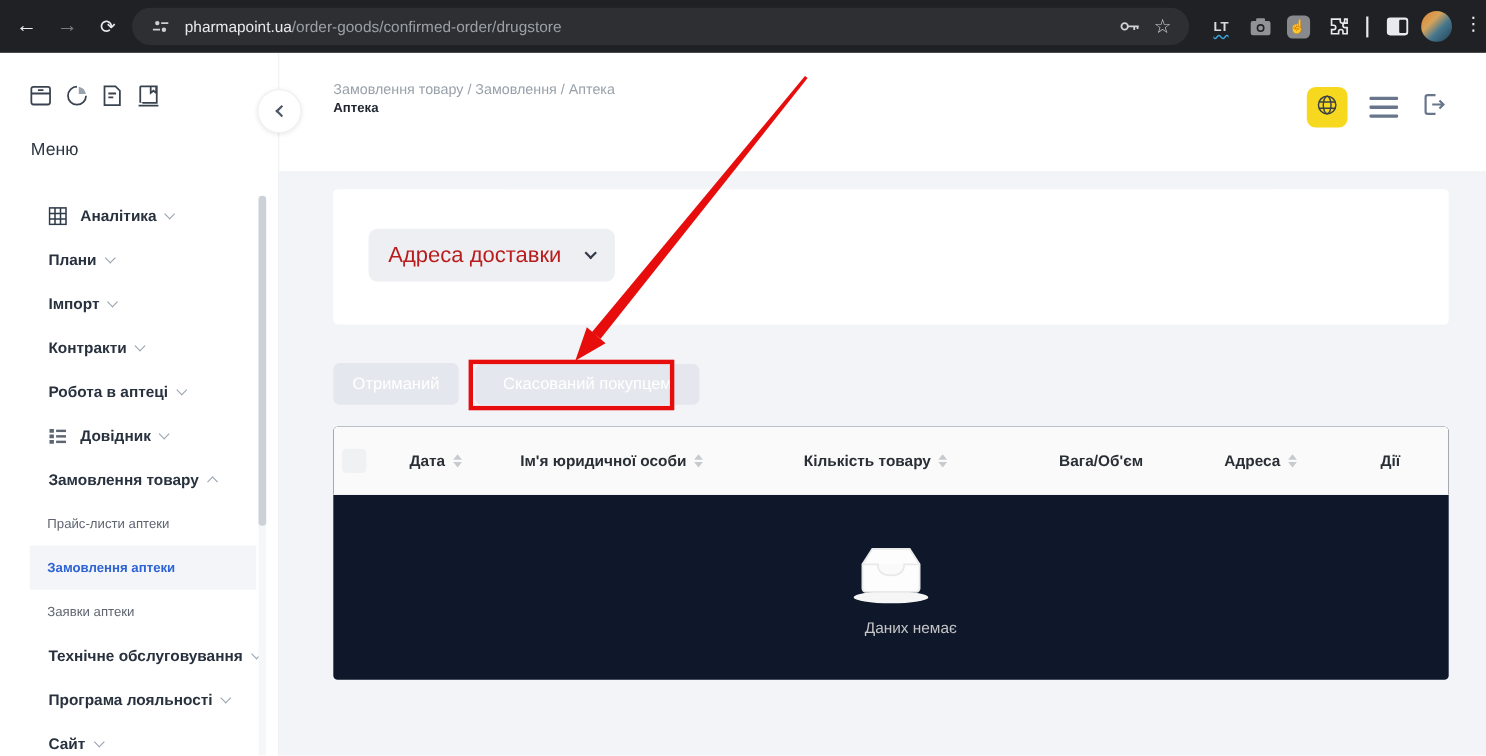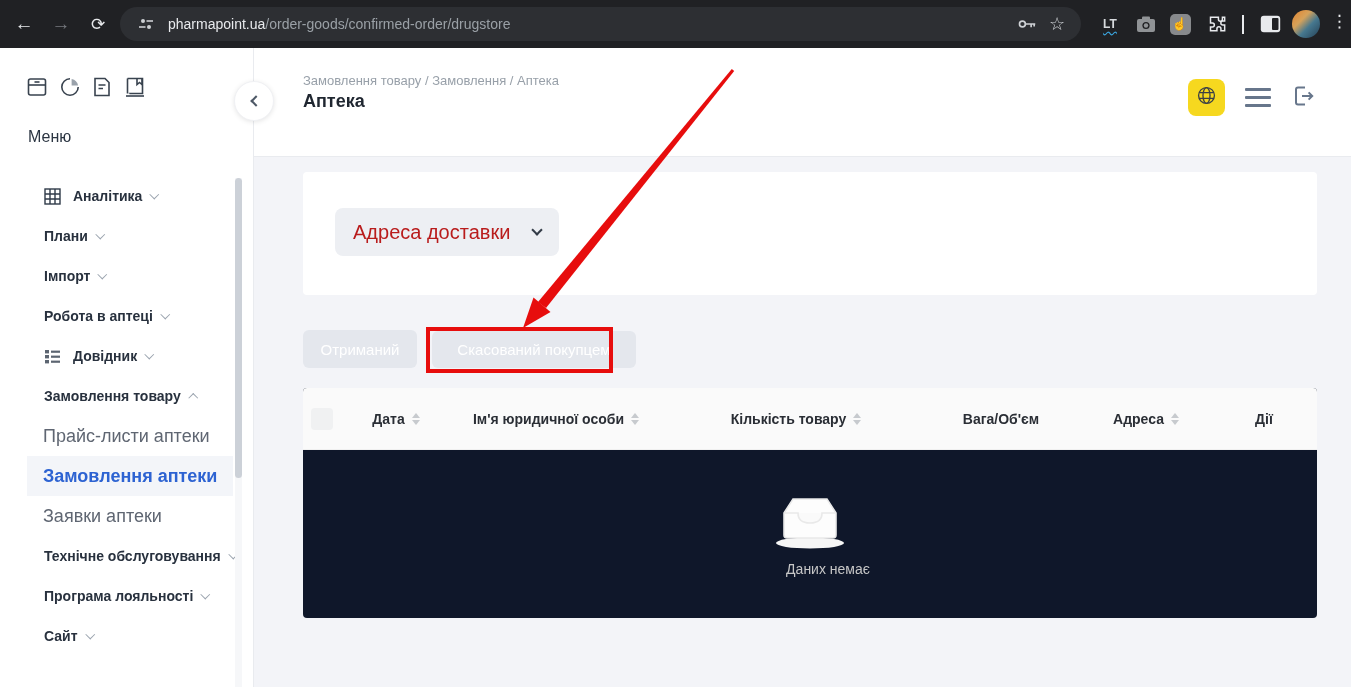--- a/index.html
+++ b/index.html
@@ -32,39 +32,39 @@
 
   
   .side-icons { position:absolute; left:26px; top:28px; display:flex; gap:11px; }
   .side-icons svg { display:block; }
   .menu-title { position:absolute; left:28px; top:80px; font-size:16px; color:#2b3542; font-weight:500; }
   .menu { position:absolute; left:0; top:128px; width:254px; list-style:none; }
   .menu li { height:40px; display:flex; align-items:center; padding-left:44px; white-space:nowrap; cursor:pointer; position:relative; }
   .menu li .mi-ic { width:17px; margin-right:12px; display:flex; }
   .menu li .lbl { font-size:14px; font-weight:bold; color:#28313e; }
   .menu li.sub { padding-left:43px; }
-  .menu li.sub .lbl { font-weight:normal; color:#5f6672; font-size:18px; }
+  .menu li.sub .lbl { font-weight:normal; color:#5f6672; font-size:12px; }
   .menu li.sub.active::before { content:""; position:absolute; left:27px; top:0; width:206px; height:40px; background:#f3f5f9; }
   .menu li.sub.active .lbl { color:#2d63d2; font-weight:bold; position:relative; }
   .chev { width:6.5px; height:6.5px; border-right:1.7px solid #9aa3ae; border-bottom:1.7px solid #9aa3ae;
           transform:rotate(45deg); display:inline-block; margin-left:9px; margin-top:-4px; }
   .chev.up { transform:rotate(-135deg); margin-top:4px; }
   .sb-track { position:absolute; left:235px; top:130px; width:7px; height:509px; background:#f6f7f9; }
   .sb-thumb { position:absolute; left:0; top:0; width:7px; height:300px; background:#ccd1d8; border-radius:4px; }
 
   
   .collapse-btn { position:absolute; left:234px; top:33px; width:40px; height:40px; border-radius:50%; background:#fff;
                   border:1px solid #f0f1f4; box-shadow:0 1px 5px rgba(0,0,0,.10); z-index:4;
                   display:flex; align-items:center; justify-content:center; cursor:pointer; }
   .chev-left { width:8px; height:8px; border-left:2px solid #4d5866; border-bottom:2px solid #4d5866;
                transform:rotate(45deg); margin-left:3px; }
 
   
   .breadcrumb { position:absolute; left:49px; top:25px; font-size:13px; color:#98a0a9; }
-  .page-title { position:absolute; left:49px; top:43px; font-size:18px; font-weight:bold; color:#1f2630; }
+  .page-title { position:absolute; left:49px; top:43px; font-size:12px; font-weight:bold; color:#1f2630; }
   .hdr-actions { position:absolute; right:34px; top:31px; display:flex; align-items:center; gap:20px; }
   .globe-btn { width:37px; height:37px; background:#f6d81f; border-radius:8px; display:flex; align-items:center;
                justify-content:center; cursor:pointer; }
   .burger { display:flex; flex-direction:column; gap:5px; cursor:pointer; padding:4px 0; }
   .burger span { width:26px; height:3px; background:#67768b; border-radius:1px; }
 
   
   .filter-card { position:absolute; left:49px; top:15px; width:1014px; height:123px; background:#fff; border-radius:4px; }
   .dropdown { position:absolute; left:32px; top:36px; width:224px; height:48px; background:#edeff3; border-radius:8px;
               display:flex; align-items:center; padding:0 18px; cursor:pointer; }
@@ -201,20 +201,24 @@
       </li>
       <li>
         <span class="lbl">Плани</span>
           <span class="chev"></span>
       </li>
       <li>
         <span class="lbl">Імпорт</span>
           <span class="chev"></span>
       </li>
       <li>
+        <span class="lbl">Контракти</span>
+          <span class="chev"></span>
+      </li>
+      <li>
         <span class="lbl">Робота в аптеці</span>
           <span class="chev"></span>
       </li>
       <li>
         <span class="mi-ic">
           <svg width="17" height="15" viewBox="0 0 17 15" fill="#5c6571">
             <rect x="1" y="1" width="4" height="3.4"></rect>
               <rect x="7" y="1.6" width="9" height="2.2"></rect>
             <rect x="1" y="6" width="4" height="3.4"></rect>
               <rect x="7" y="6.6" width="9" height="2.2"></rect>

